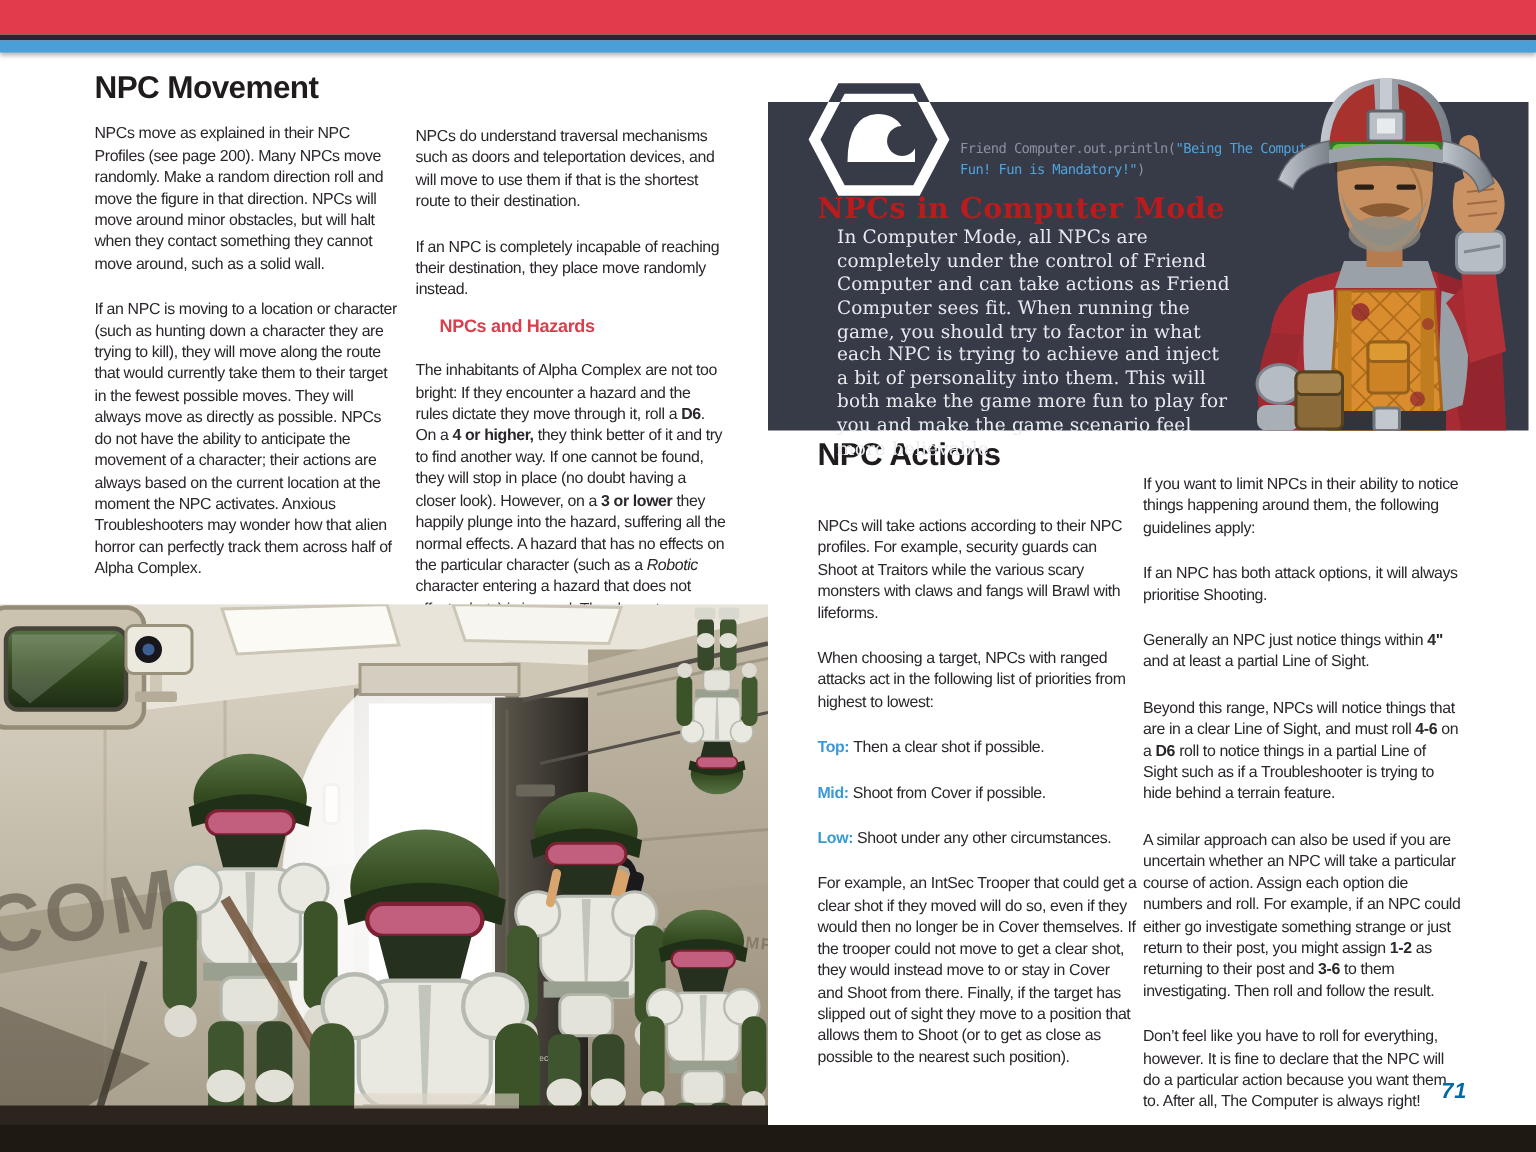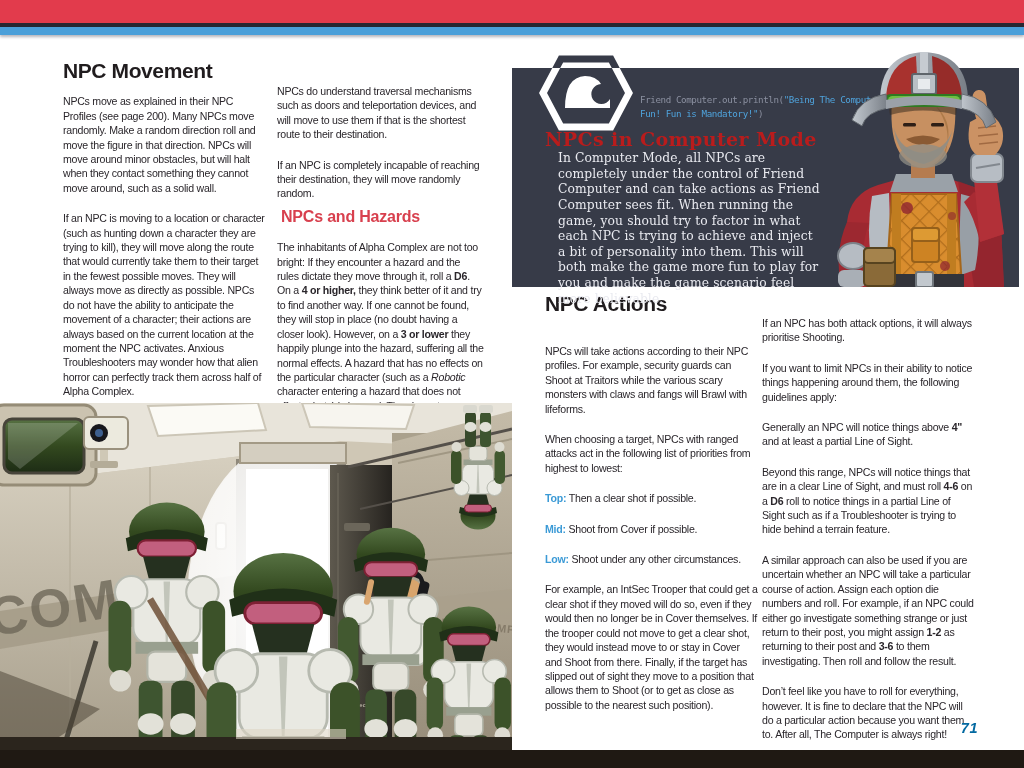--- a/index.html
+++ b/index.html
@@ -7,23 +7,23 @@
        font-family:"Liberation Sans",sans-serif;color:#28242a;}
   .abs{position:absolute;}
   
   .bar-red{left:0;top:0;width:1024px;height:23px;background:#e23b4c;}
   .bar-dark{left:0;top:23px;width:1024px;height:4px;background:#272731;}
   .bar-blue{left:0;top:27px;width:1024px;height:8px;background:#4a9fd9;box-shadow:0 2px 3px rgba(40,40,60,.35);}
   
   .col{font-size:10.6px;line-height:14.4px;letter-spacing:-.25px;color:#2a262b;}
   .col p{margin:16px 0 9px 0;}
   h1.big{font-size:21px;font-weight:900;letter-spacing:-.4px;color:#201c1e;margin:0 0 7px 0;}
-  .col1{left:63px;top:64px;width:203px;}
+  .col1{left:63px;top:52px;width:203px;}
   .col2{left:277px;top:68px;width:207px;}
-  .subhead{font-size:16px;font-weight:700;color:#d8404e;margin:3px 0 3px 4px;letter-spacing:-.2px;}
+  .subhead{font-size:12px;font-weight:700;color:#d8404e;margin:3px 0 3px 16px;letter-spacing:-.2px;}
   .code{font-family:"DejaVu Sans Mono",monospace;font-size:9.2px;line-height:13.5px;letter-spacing:-.4px;color:#9b9ea8;margin-top:4px;}
   .b{font-weight:700;}
   .i{font-style:italic;}
   
   .panel{left:512px;top:68px;width:507px;height:219px;background:#373b48;}
   .hex{left:538px;top:55px;width:96px;height:76px;z-index:5;}
   .hex-a{clip-path:inset(0 0 63px 0);}
   .hex-b{clip-path:inset(13px 0 0 0);}
   .panel-code{left:640px;top:84px;width:260px;font-family:"DejaVu Sans Mono",monospace;font-size:9.2px;line-height:13.5px;letter-spacing:-.4px;z-index:4;}
   .panel-title{left:545px;top:112px;width:300px;font-family:"DejaVu Serif",serif;font-size:19px;font-weight:700;color:#b91c1c;letter-spacing:.4px;z-index:4;}
@@ -48,21 +48,21 @@
 
 <section class="abs col col1">
   <h1 class="big">NPC Movement</h1>
   <p><span>NPCs move as explained in their NPC Profiles (see page 200). Many NPCs move randomly. Make a random direction roll and move the figure in that direction. NPCs will move around minor obstacles, but will halt when they contact something they cannot move around, such as a solid wall.</span></p>
   <p><span>If an NPC is moving to a location or character (such as hunting down a character they are trying to kill), they will move along the route that would currently take them to their target in the fewest possible moves. They will always move as directly as possible. NPCs do not have the ability to anticipate the movement of a character; their actions are always based on the current location at the moment the NPC activates. Anxious Troubleshooters may wonder how that alien horror can perfectly track them across half of Alpha Complex.</span></p>
   <p class="code"><span style="color: rgb(155, 158, 168);">Friend Computer.out.println(</span><span style="color: rgb(72, 160, 216);">"That is information above your Security Clearance, citizen!"</span><span style="color: rgb(155, 158, 168);">)</span></p>
 </section>
 
 <section class="abs col col2">
   <p><span>NPCs do understand traversal mechanisms such as doors and teleportation devices, and will move to use them if that is the shortest route to their destination.</span></p>
-  <p><span>If an NPC is completely incapable of reaching their destination, they will move randomly random.</span></p>
+  <p><span>If an NPC is completely incapable of reaching their destination, they place move randomly instead.</span></p>
   <h3 class="subhead">NPCs and Hazards</h3>
   <p><span>The inhabitants of Alpha Complex are not too bright: If they encounter a hazard and the rules dictate they move through it, roll a </span><span class="b">D6</span><span>. On a </span><span class="b">4 or higher,</span><span> they think better of it and try to find another way. If one cannot be found, they will stop in place (no doubt having a closer look). However, on a </span><span class="b">3 or lower</span><span> they happily plunge into the hazard, suffering all the normal effects. A hazard that has no effects on the particular character (such as a </span><span class="i">Robotic</span><span> character entering a hazard that does not affect robots) is ignored: The character moves through as if it was not there.</span></p>
 </section>
 
 <aside class="abs panel"></aside>
 
 <svg class="abs hex hex-a" viewBox="0 0 96 76">
   <polygon points="23,4 73,4 91,38 73,72 23,72 5,38" fill="none" stroke="#373b48" stroke-width="7"></polygon>
 </svg>
 <svg class="abs hex hex-b" viewBox="0 0 96 76">
@@ -145,23 +145,23 @@
 <h1 class="abs big actions-title">NPC Actions</h1>
 <section class="abs col acol1">
   <p><span>NPCs will take actions according to their NPC profiles. For example, security guards can Shoot at Traitors while the various scary monsters with claws and fangs will Brawl with lifeforms.</span></p>
   <p><span>When choosing a target, NPCs with ranged attacks act in the following list of priorities from highest to lowest:</span></p>
   <p><span class="b" style="color: rgb(59, 154, 214);">Top: </span><span>Then a clear shot if possible.</span></p>
   <p><span class="b" style="color: rgb(59, 154, 214);">Mid: </span><span>Shoot from Cover if possible.</span></p>
   <p><span class="b" style="color: rgb(59, 154, 214);">Low: </span><span>Shoot under any other circumstances.</span></p>
   <p><span>For example, an IntSec Trooper that could get a clear shot if they moved will do so, even if they would then no longer be in Cover themselves. If the trooper could not move to get a clear shot, they would instead move to or stay in Cover and Shoot from there. Finally, if the target has slipped out of sight they move to a position that allows them to Shoot (or to get as close as possible to the nearest such position).</span></p>
 </section>
 <section class="abs col acol2">
+  <p><span>If you want to limit NPCs in their ability to notice things happening around them, the following guidelines apply:</span></p>
   <p><span>If an NPC has both attack options, it will always prioritise Shooting.</span></p>
-  <p><span>If you want to limit NPCs in their ability to notice things happening around them, the following guidelines apply:</span></p>
-  <p><span>Generally an NPC will notice things above </span><span class="b">4"</span><span> and at least a partial Line of Sight.</span></p>
+  <p><span>Generally an NPC just notice things within </span><span class="b">4"</span><span> and at least a partial Line of Sight.</span></p>
   <p><span>Beyond this range, NPCs will notice things that are in a clear Line of Sight, and must roll </span><span class="b">4-6</span><span> on a </span><span class="b">D6</span><span> roll to notice things in a partial Line of Sight such as if a Troubleshooter is trying to hide behind a terrain feature.</span></p>
   <p><span>A similar approach can also be used if you are uncertain whether an NPC will take a particular course of action. Assign each option die numbers and roll. For example, if an NPC could either go investigate something strange or just return to their post, you might assign </span><span class="b">1-2</span><span> as returning to their post and </span><span class="b">3-6</span><span> to them investigating. Then roll and follow the result.</span></p>
   <p><span>Don’t feel like you have to roll for everything, however. It is fine to declare that the NPC will do a particular action because you want them to. After all, The Computer is always right!</span></p>
 </section>
 
 <svg class="abs corridor" viewBox="0 0 512 347" preserveAspectRatio="none">
   <defs>
     <linearGradient id="hg" x1="0" y1="0" x2="0" y2="1">
       <stop offset="0" stop-color="#577243"></stop>
         <stop offset=".5" stop-color="#33491f"></stop>

